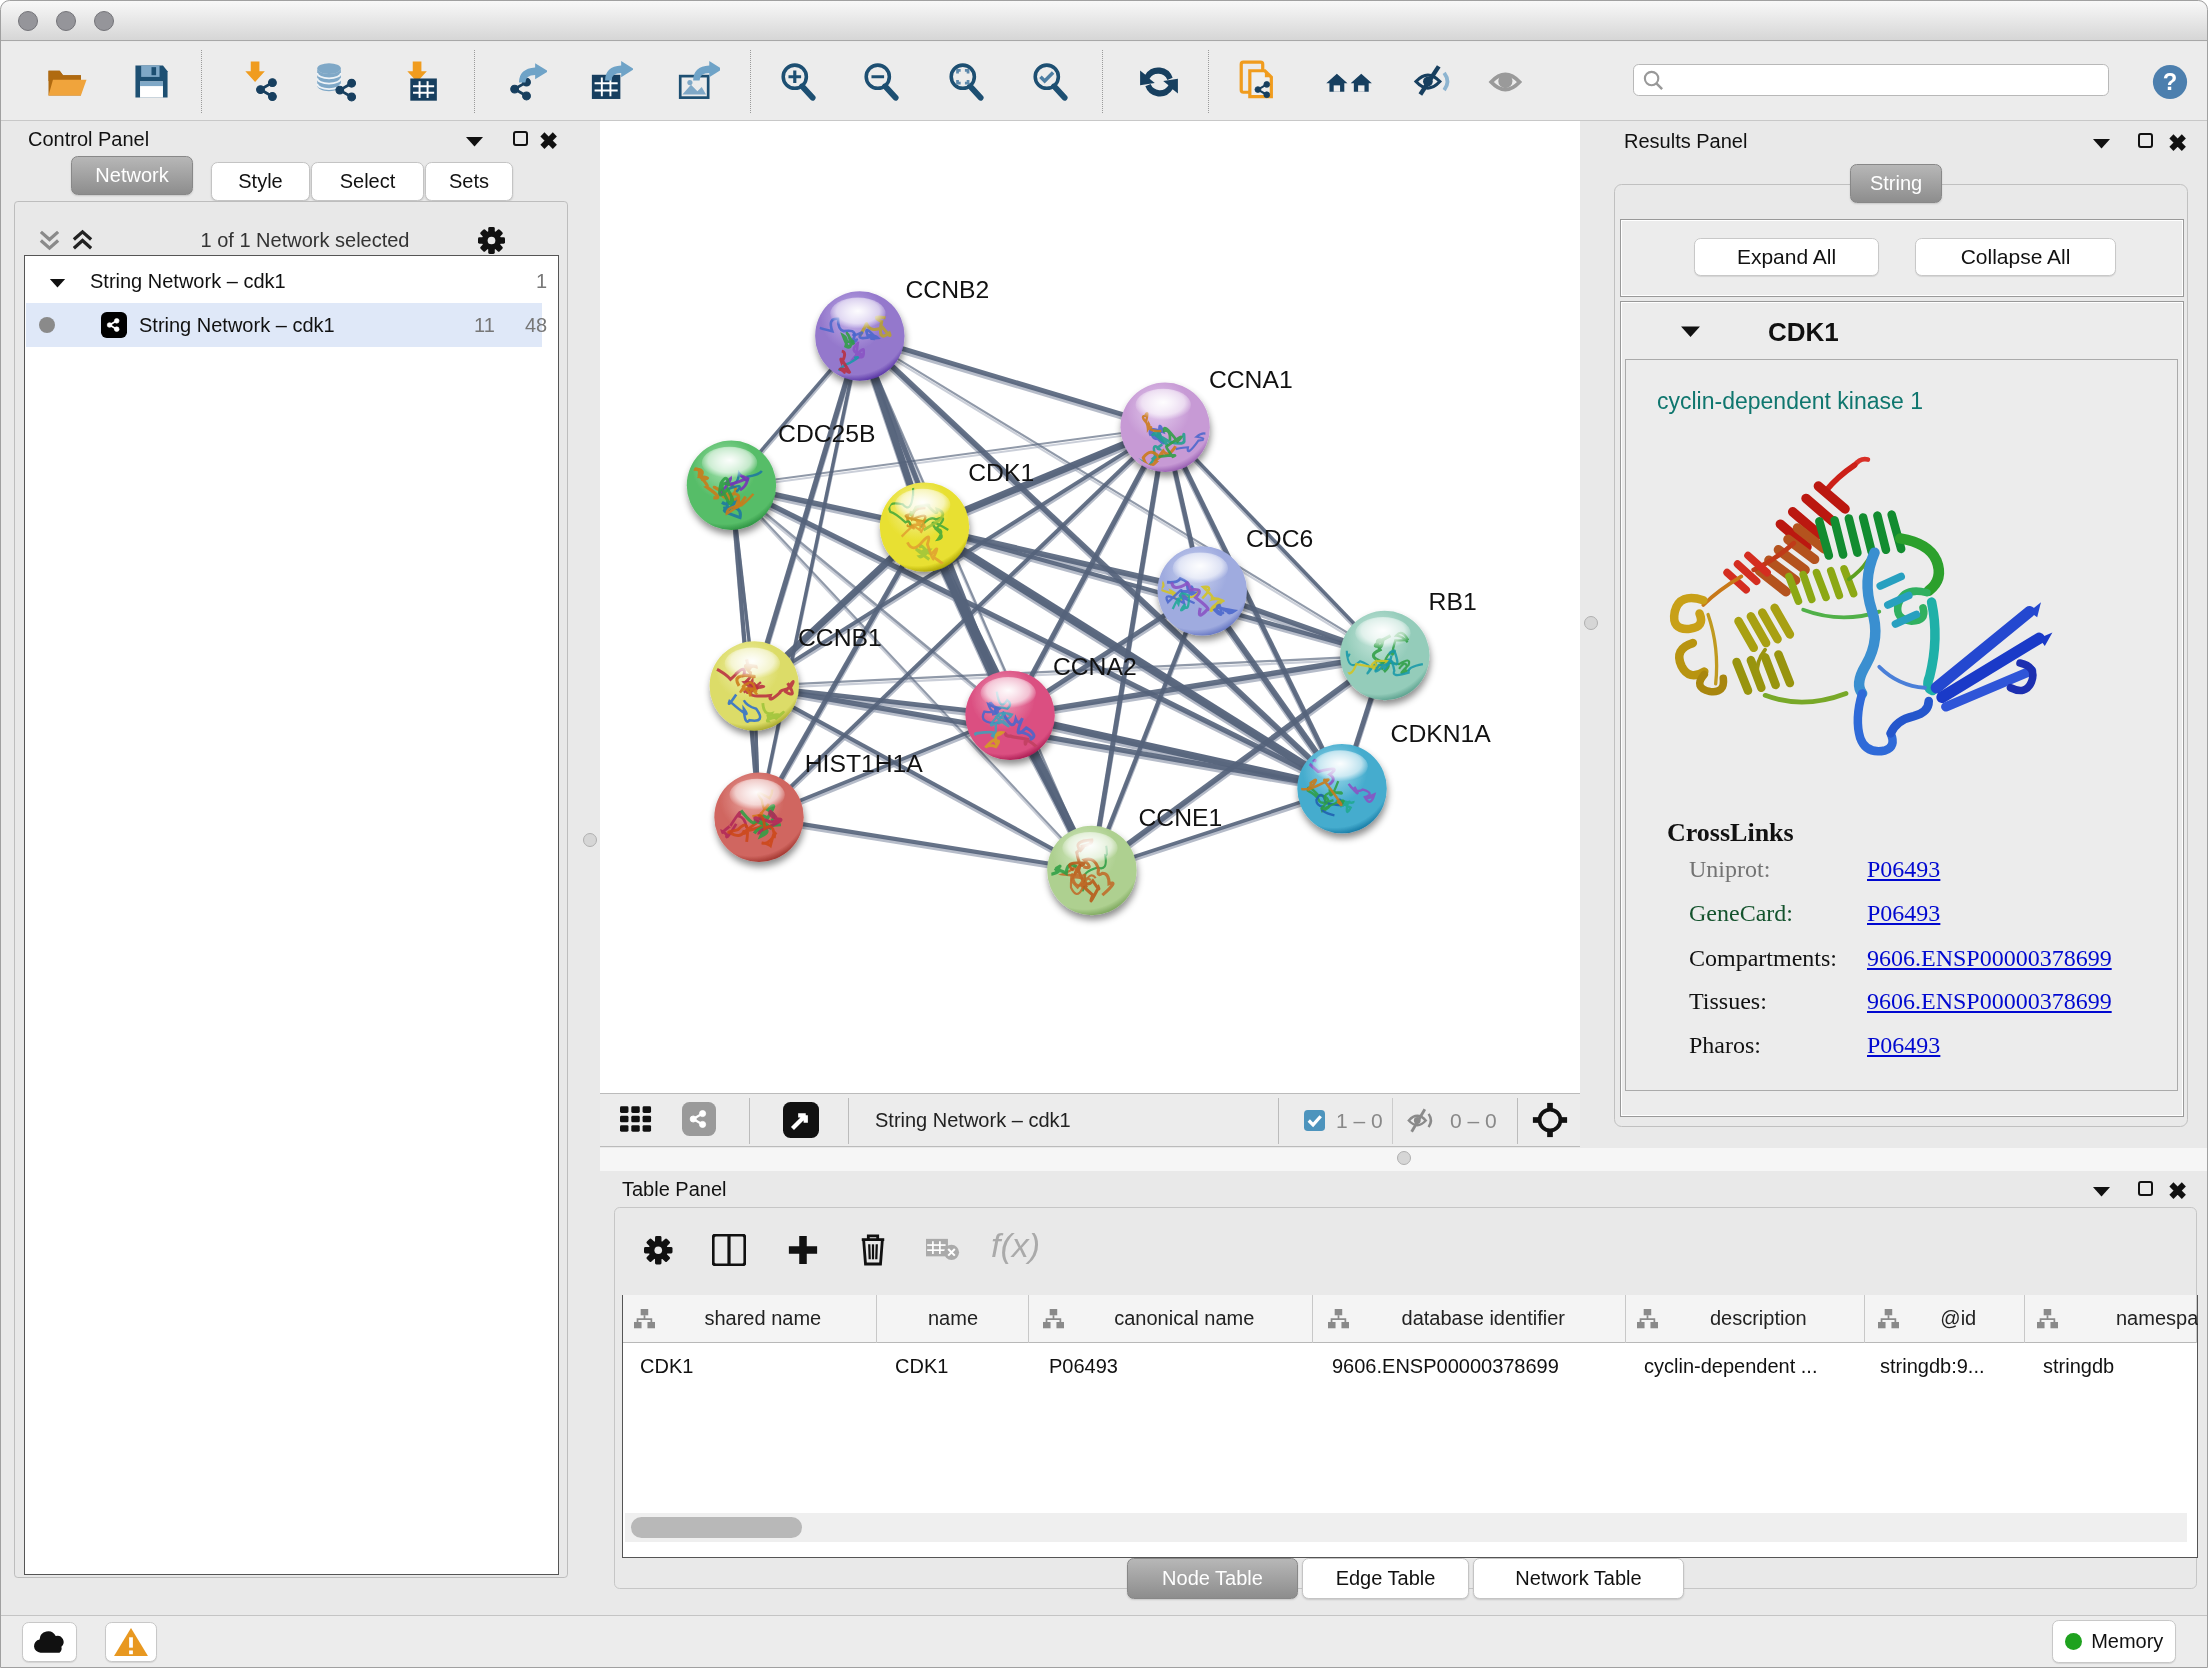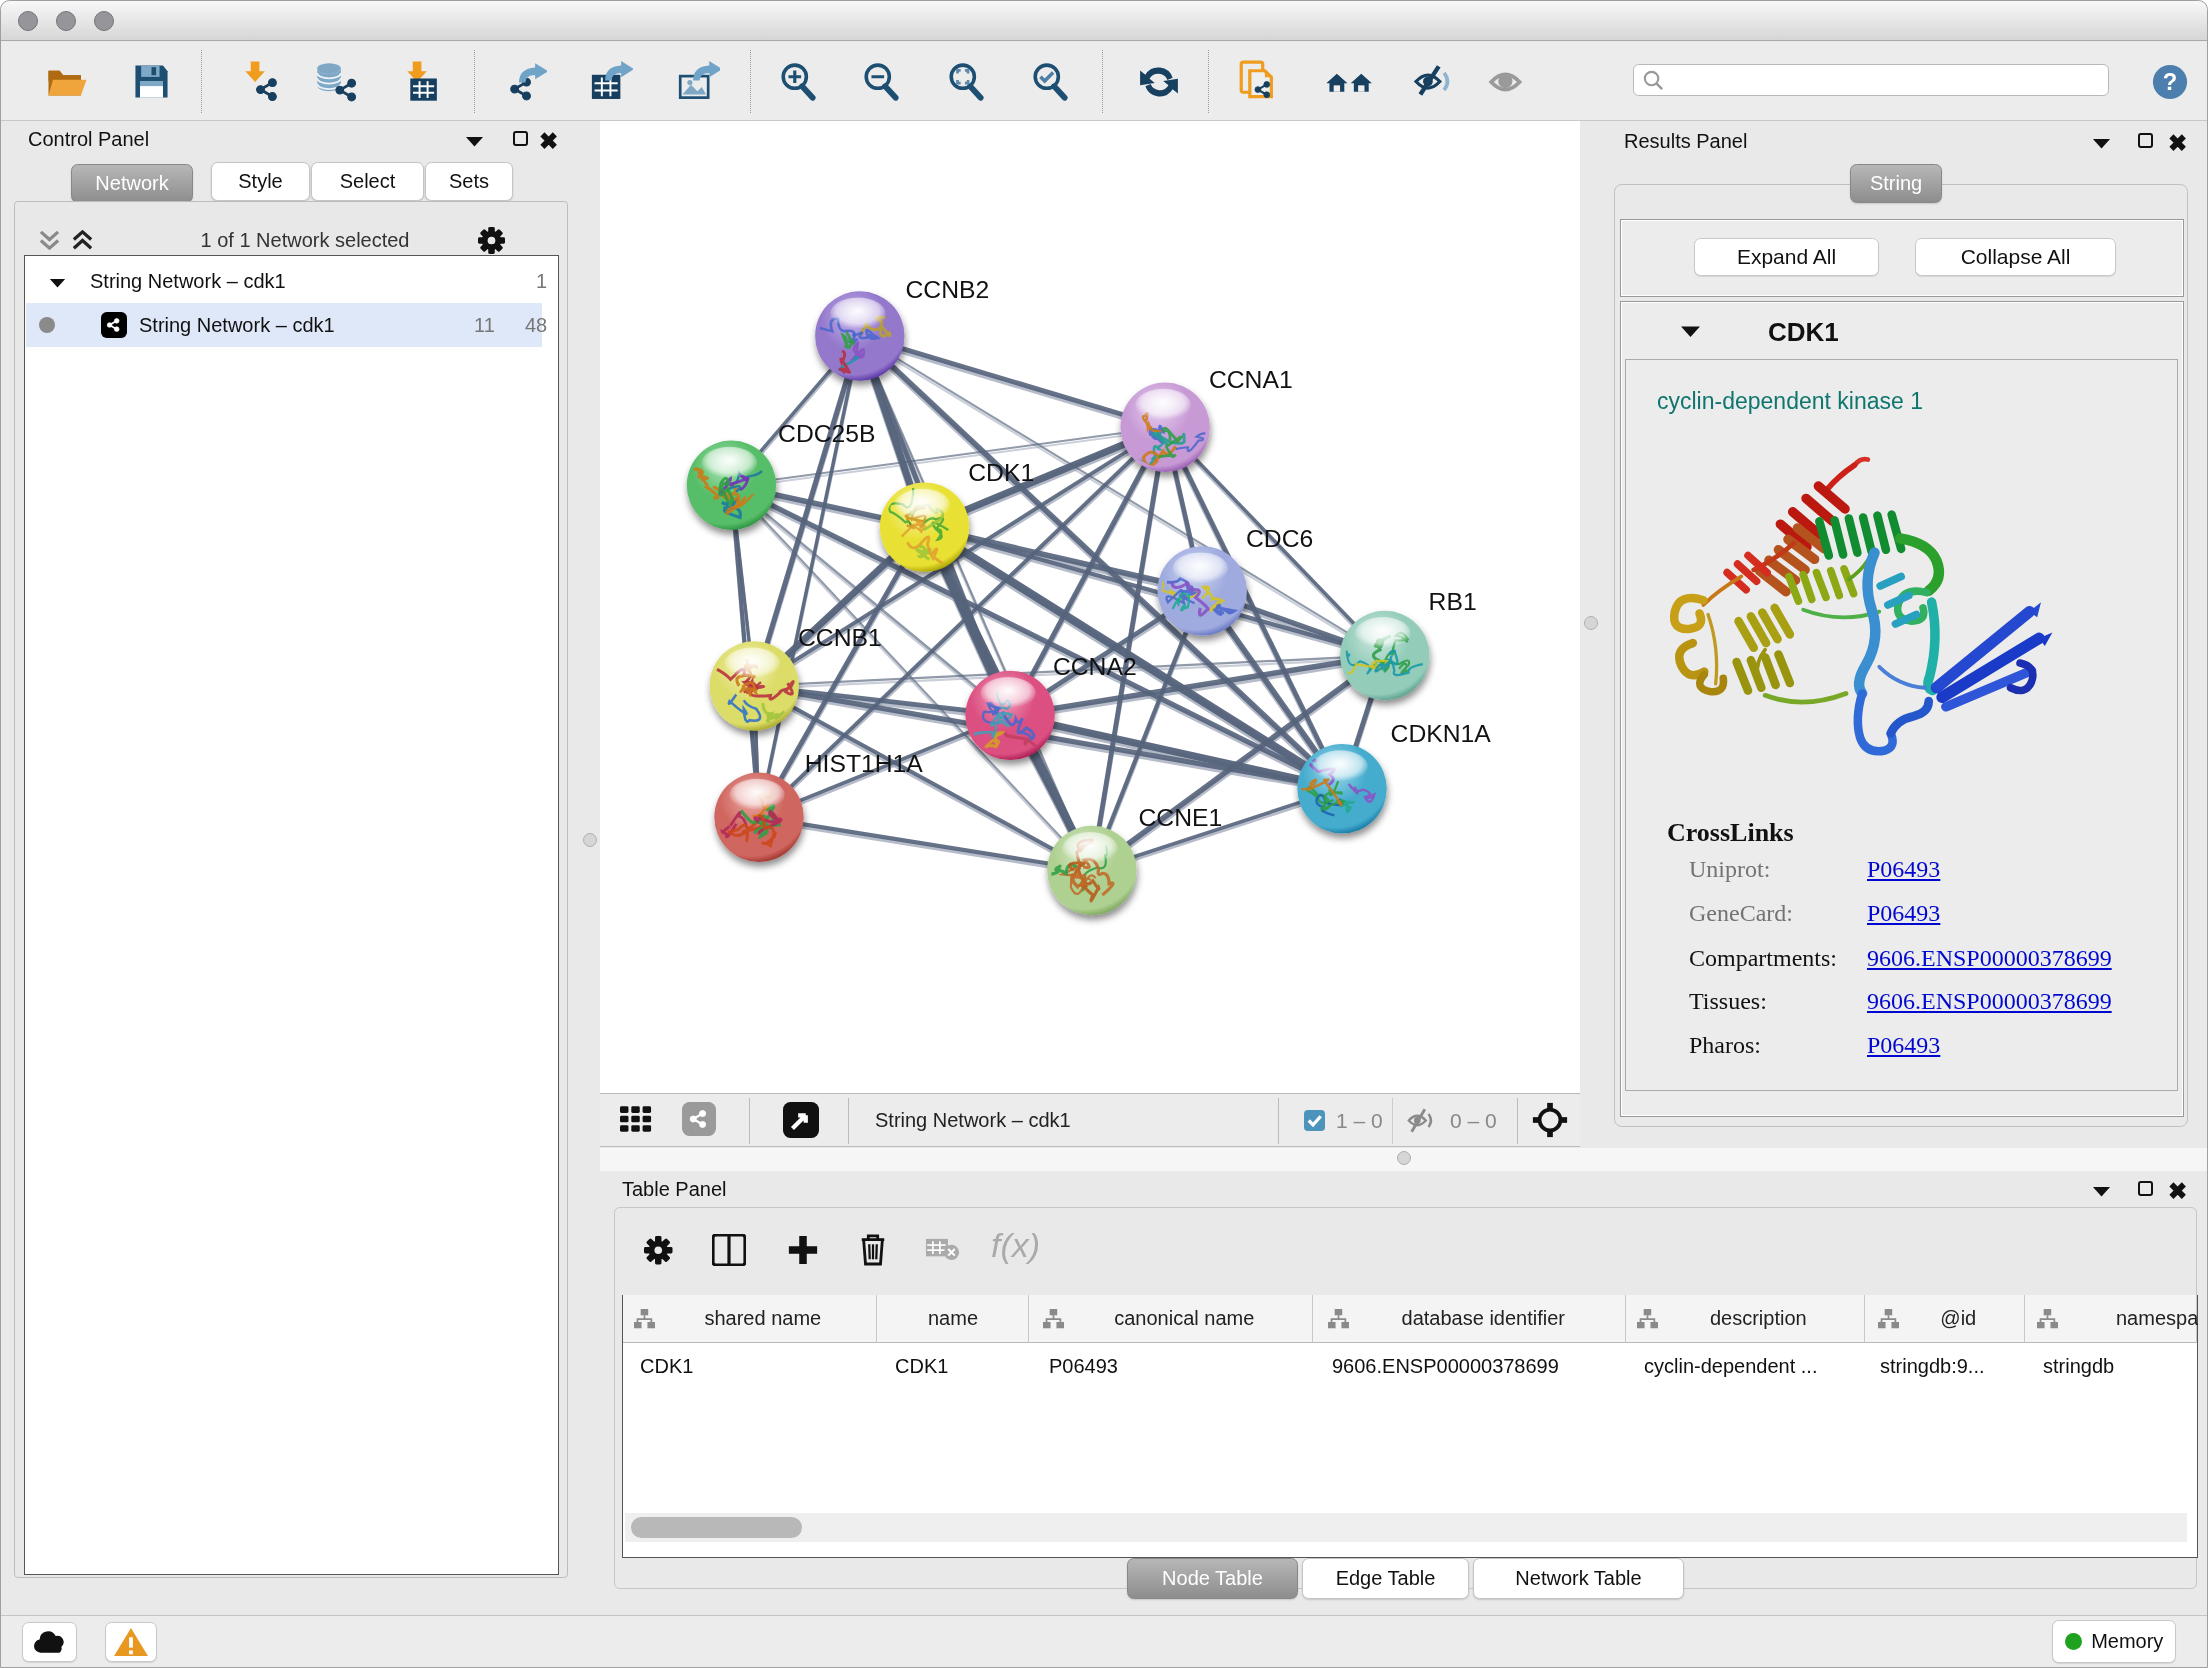--- a/index.html
+++ b/index.html
@@ -209,21 +209,21 @@
           <path d="M15 15 l6 6" stroke="#999" stroke-width="2.6"></path>
         </svg></div>
     </div>
 
 <div class="abs panelhead" style="left:27px;top:127px">Control Panel</div>
 <div class="abs" style="left:464px;top:132px"><svg width="19" height="11.4" viewBox="0 0 20 12">
         <path d="M1 1 h18 l-9 10z" fill="#111"></path>
       </svg></div>
 <div class="abs" style="left:512px;top:130px;width:15px;height:15px;border:2.4px solid #111;border-radius:2.9px"></div>
 <div class="abs" style="left:538px;top:127px;font-size:23px;font-weight:bold;color:#111">✖</div>
-<div class="tab tabsel" style="left:70px;top:163px;width:122px">Network</div>
+<div class="tab tabsel" style="left:70px;top:155px;width:122px">Network</div>
 <div class="tab" style="left:210px;top:161px;width:99px">Style</div>
 <div class="tab" style="left:310px;top:161px;width:113px">Select</div>
 <div class="tab" style="left:424px;top:161px;width:88px">Sets</div>
 <div class="abs" style="left:13.3px;top:200px;width:554px;height:1377px;background:#e8e8e8;border:1px solid #bdbdbd;border-radius:3.8px"></div>
 <div class="abs" style="left:36px;top:228px"><svg width="25" height="23" viewBox="0 0 26 24">
         <g stroke="#8a8a8a" stroke-width="3.4" fill="none">
           <path d="M4 3 l9 8 9 -8"></path>
           <path d="M4 12 l9 8 9 -8"></path>
         </g>
       </svg></div>
@@ -766,21 +766,21 @@
         <path d="M408,200 l14,-6 -8,14z" fill="#1a3ac8"></path>
         <path d="M388,226 q18,4 12,20 q-6,14 -22,6" stroke="#1c2fb0" stroke-width="8" fill="none"></path>
         <path d="M222,258 Q214,285 220,305 Q226,322 246,318 Q258,314 252,300" stroke="#2f6ad8" stroke-width="9" fill="none"></path>
         <path d="M252,300 Q258,286 276,282 Q292,278 292,266" stroke="#2456cc" stroke-width="9" fill="none"></path>
         <path d="M240,230 Q260,250 288,252" stroke="#4a7fd8" stroke-width="4" fill="none"></path>
       </g>
     </svg>
 <div class="abs serif" style="left:1666px;top:817px;font-size:26px;font-weight:bold;color:#111">CrossLinks</div>
 <div class="abs serif" style="left:1688px;top:855px;font-size:24px;color:#737373">Uniprot:</div>
     <a class="abs serif lnk" style="left:1866px;top:855px;font-size:24px">P06493</a>
-    <div class="abs serif" style="left:1688px;top:899px;font-size:24px;color:#737373">GeneCard:</div>
+    <div class="abs serif" style="left:1688px;top:899px;font-size:24px;color:#14532d">GeneCard:</div>
     <a class="abs serif lnk" style="left:1866px;top:899px;font-size:24px">P06493</a>
     <div class="abs serif" style="left:1688px;top:944px;font-size:24px;color:#111">Compartments:</div>
     <a class="abs serif lnk" style="left:1866px;top:944px;font-size:24px">9606.ENSP00000378699</a>
     <div class="abs serif" style="left:1688px;top:987px;font-size:24px;color:#111">Tissues:</div>
     <a class="abs serif lnk" style="left:1866px;top:987px;font-size:24px">9606.ENSP00000378699</a>
     <div class="abs serif" style="left:1688px;top:1031px;font-size:24px;color:#111">Pharos:</div>
     <a class="abs serif lnk" style="left:1866px;top:1031px;font-size:24px">P06493</a>
 
 <div class="abs panelhead" style="left:621px;top:1177px">Table Panel</div>
 <div class="abs" style="left:2091px;top:1182px"><svg width="19" height="11.4" viewBox="0 0 20 12">

